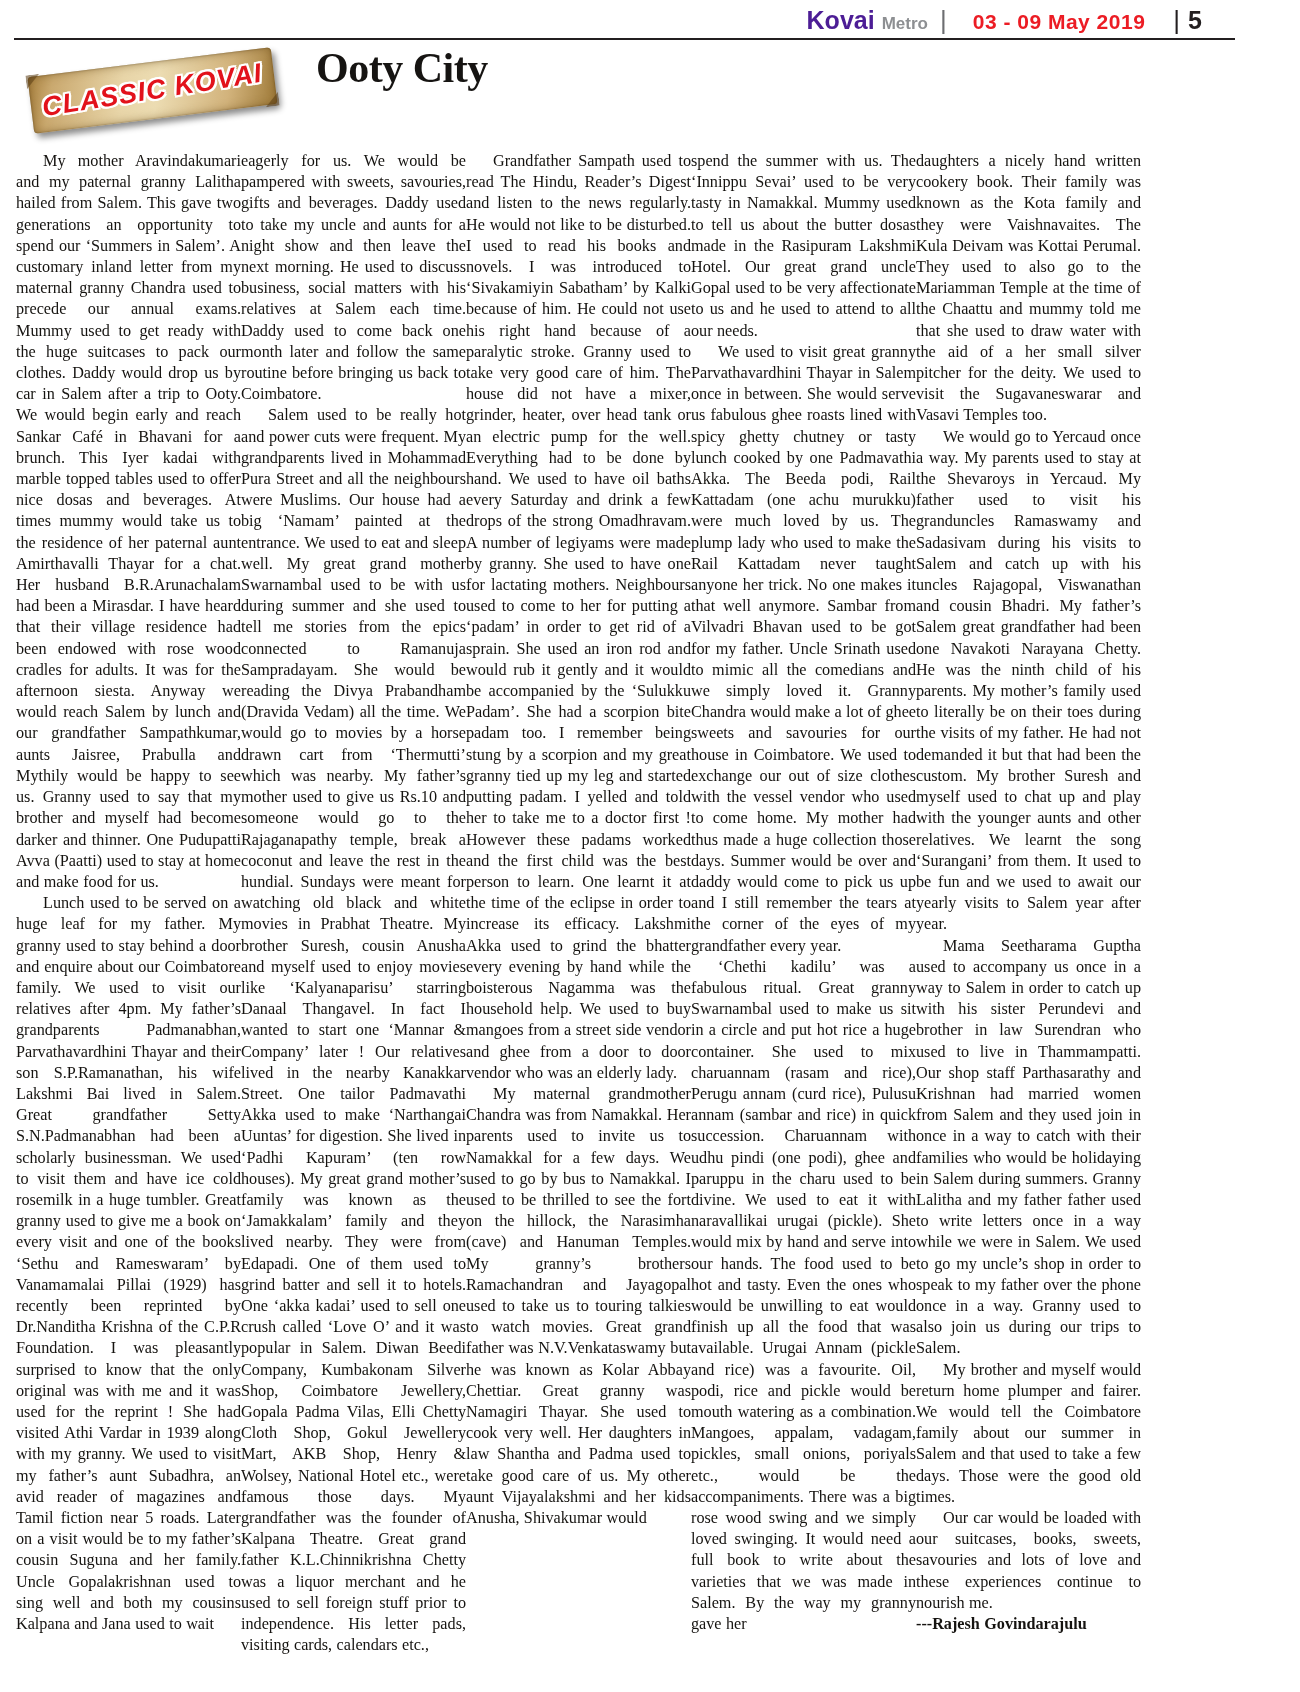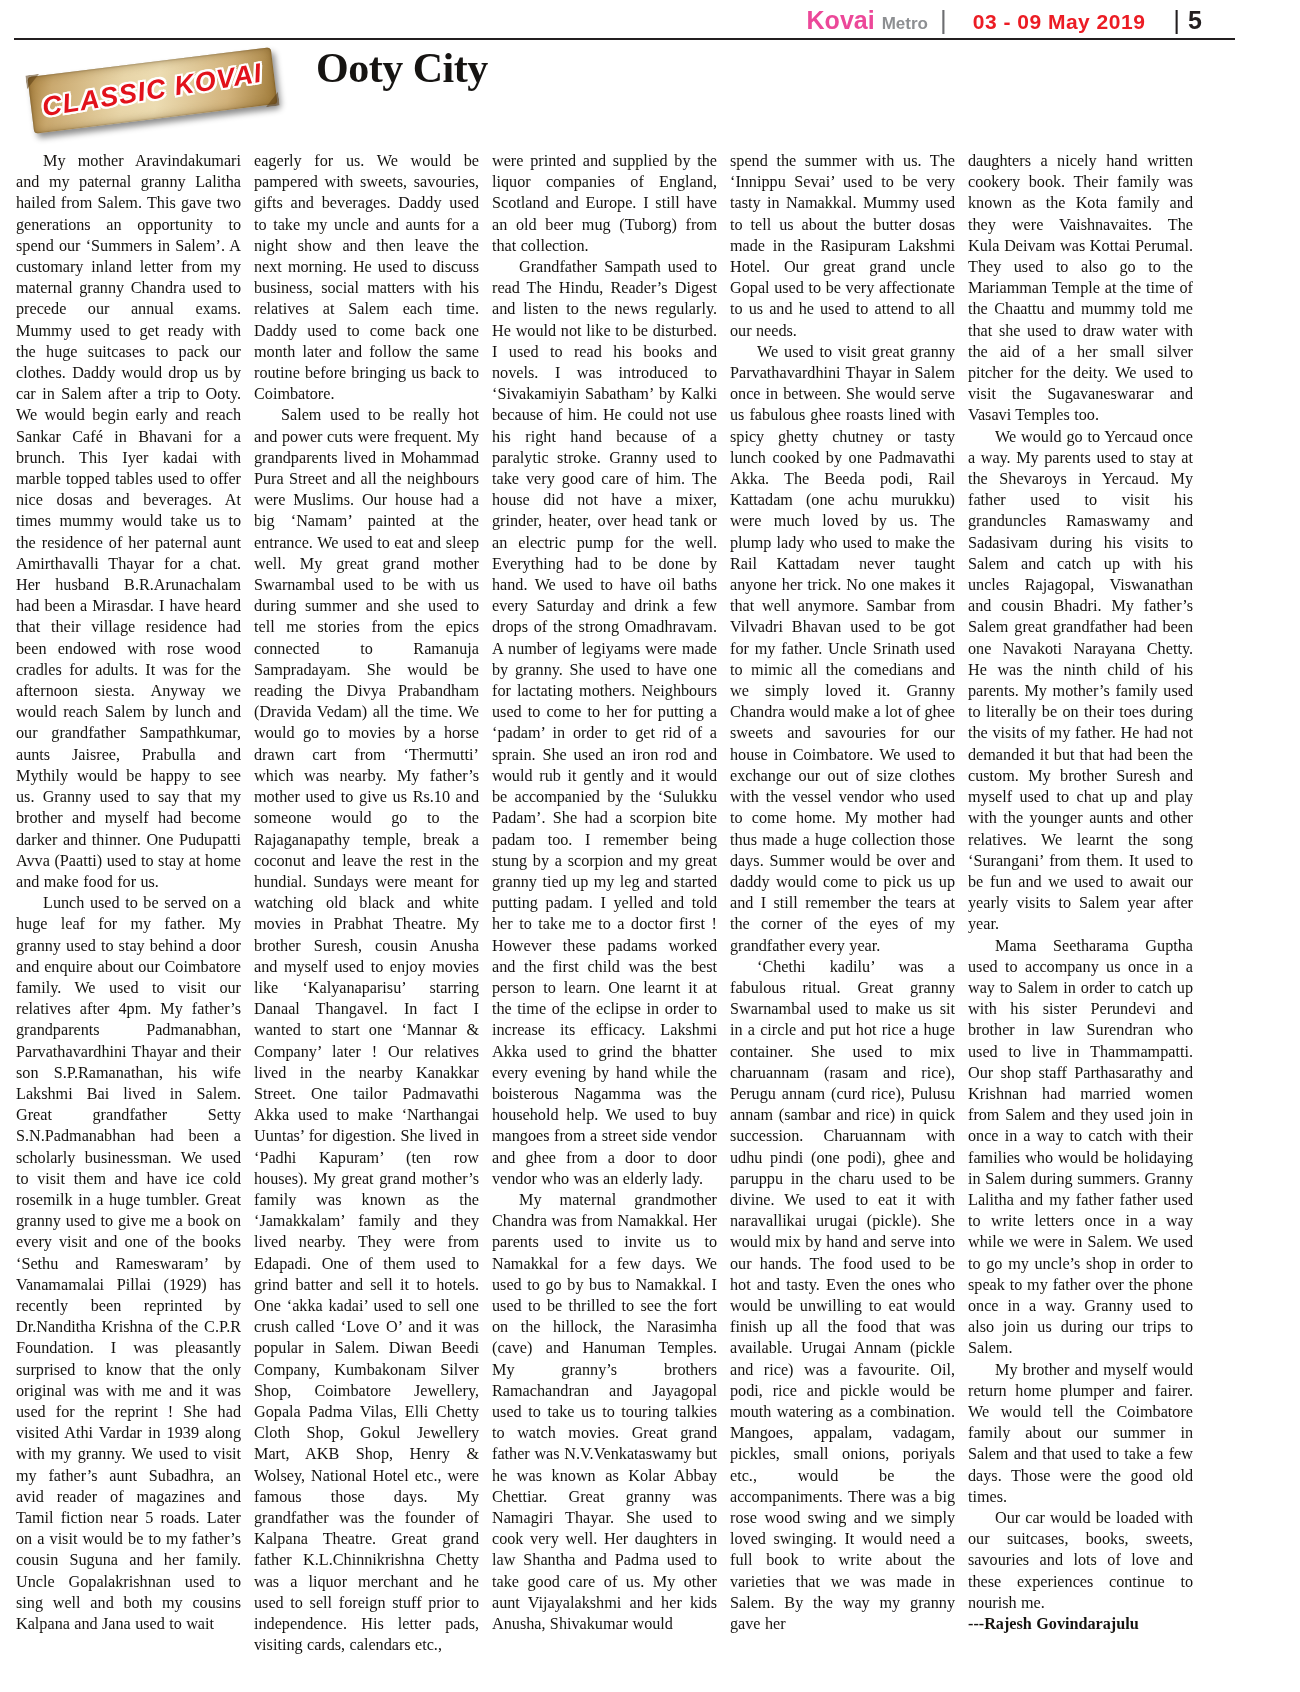--- a/index.html
+++ b/index.html
@@ -7,21 +7,21 @@
   body {
     width:1300px; height:1692px; position:relative; overflow:hidden;
     font-family:"Liberation Serif", serif; color:#1a1a1a;
   }
   
   .masthead {
     position:absolute; top:5px; left:0; right:98px;
     display:flex; justify-content:flex-end; align-items:baseline;
     font-family:"Liberation Sans", sans-serif; font-weight:bold; white-space:nowrap;
   }
-  .brand-kovai { color:#ec4899; font-size:25px; }
+  .brand-kovai { color:#4c1d95; font-size:25px; }
   .brand-metro { color:#8d8f92; font-size:17px; margin-left:7px; }
   .m-sep { color:#6d6e71; font-size:26px; font-weight:normal; margin:0 26px 0 12px; }
   .issue-date { color:#ec1c24; font-size:21px; letter-spacing:.5px; }
   .m-sep2 { color:#231f20; font-size:26px; font-weight:normal; margin:0 8px 0 28px; }
   .pageno { color:#231f20; font-size:25px; }
   .rule { position:absolute; top:38px; left:14px; width:1221px; height:2px; background:#231f20; }
 
   
   .stamp {
     position:absolute; left:30px; top:62px; width:245px; height:57px;
@@ -46,21 +46,21 @@
   
   .headline {
     position:absolute; left:316px; top:44px; width:900px;
     font-family:"Liberation Serif", serif; font-weight:bold; color:#161412;
     font-size:42px; line-height:1.17; letter-spacing:-0.5px;
   }
 
   
   .columns {
     position:absolute; left:16px; top:151px; width:1180px;
-    display:flex; gap:13px;
+    display:flex; 
   }
   .col {
     flex:0 0 225px; width:225px;
     font-size:16.2px; line-height:21.2px; text-align:justify;
     hyphens:auto; -webkit-hyphens:auto; word-spacing:.02em;
     color:#151310;
   }
   .para { text-indent:27px; margin:0; }
   .para.noindent { text-indent:0; }
   .para.bold { font-weight:bold; }
@@ -91,21 +91,20 @@
 <main class="columns" id="columns">
     <div class="col">
       <p class="para">My mother Aravindakumari and my paternal granny Lalitha hailed from Salem. This gave two generations an opportunity to spend our ‘Summers in Salem’. A customary inland letter from my maternal granny Chandra used to precede our annual exams. Mummy used to get ready with the huge suitcases to pack our clothes. Daddy would drop us by car in Salem after a trip to Ooty. We would begin early and reach Sankar Café in Bhavani for a brunch. This Iyer kadai with marble topped tables used to offer nice dosas and beverages. At times mummy would take us to the residence of her paternal aunt Amirthavalli Thayar for a chat. Her husband B.R.Arunachalam had been a Mirasdar. I have heard that their village residence had been endowed with rose wood cradles for adults. It was for the afternoon siesta. Anyway we would reach Salem by lunch and our grandfather Sampathkumar, aunts Jaisree, Prabulla and Mythily would be happy to see us. Granny used to say that my brother and myself had become darker and thinner. One Pudupatti Avva (Paatti) used to stay at home and make food for us.</p>
       <p class="para">Lunch used to be served on a huge leaf for my father. My granny used to stay behind a door and enquire about our Coimbatore family. We used to visit our relatives after 4pm. My father’s grandparents Padmanabhan, Parvathavardhini Thayar and their son S.P.Ramanathan, his wife Lakshmi Bai lived in Salem. Great grandfather Setty S.N.Padmanabhan had been a scholarly businessman. We used to visit them and have ice cold rosemilk in a huge tumbler. Great granny used to give me a book on every visit and one of the books ‘Sethu and Rameswaram’ by Vanamamalai Pillai (1929) has recently been reprinted by Dr.Nanditha Krishna of the C.P.R Foundation. I was pleasantly surprised to know that the only original was with me and it was used for the reprint ! She had visited Athi Vardar in 1939 along with my granny. We used to visit my father’s aunt Subadhra, an avid reader of magazines and Tamil fiction near 5 roads. Later on a visit would be to my father’s cousin Suguna and her family. Uncle Gopalakrishnan used to sing well and both my cousins Kalpana and Jana used to wait</p>
     </div>
     <div class="col">
       <p class="para noindent">eagerly for us. We would be pampered with sweets, savouries, gifts and beverages. Daddy used to take my uncle and aunts for a night show and then leave the next morning. He used to discuss business, social matters with his relatives at Salem each time. Daddy used to come back one month later and follow the same routine before bringing us back to Coimbatore.</p>
       <p class="para">Salem used to be really hot and power cuts were frequent. My grandparents lived in Mohammad Pura Street and all the neighbours were Muslims. Our house had a big ‘Namam’ painted at the entrance. We used to eat and sleep well. My great grand mother Swarnambal used to be with us during summer and she used to tell me stories from the epics connected to Ramanuja Sampradayam. She would be reading the Divya Prabandham (Dravida Vedam) all the time. We would go to movies by a horse drawn cart from ‘Thermutti’ which was nearby. My father’s mother used to give us Rs.10 and someone would go to the Rajaganapathy temple, break a coconut and leave the rest in the hundial. Sundays were meant for watching old black and white movies in Prabhat Theatre. My brother Suresh, cousin Anusha and myself used to enjoy movies like ‘Kalyanaparisu’ starring Danaal Thangavel. In fact I wanted to start one ‘Mannar &amp; Company’ later ! Our relatives lived in the nearby Kanakkar Street. One tailor Padmavathi Akka used to make ‘Narthangai Uuntas’ for digestion. She lived in ‘Padhi Kapuram’ (ten row houses). My great grand mother’s family was known as the ‘Jamakkalam’ family and they lived nearby. They were from Edapadi. One of them used to grind batter and sell it to hotels. One ‘akka kadai’ used to sell one crush called ‘Love O’ and it was popular in Salem. Diwan Beedi Company, Kumbakonam Silver Shop, Coimbatore Jewellery, Gopala Padma Vilas, Elli Chetty Cloth Shop, Gokul Jewellery Mart, AKB Shop, Henry &amp; Wolsey, National Hotel etc., were famous those days. My grandfather was the founder of Kalpana Theatre. Great grand father K.L.Chinnikrishna Chetty was a liquor merchant and he used to sell foreign stuff prior to independence. His letter pads, visiting cards, calendars etc.,</p>
     </div>
     <div class="col">
-      <p class="para noindent">were printed and supplied by the liquor companies of England, Scotland and Europe. I still have an old beer mug (Tuborg) from that collection.</p>
       <p class="para">Grandfather Sampath used to read The Hindu, Reader’s Digest and listen to the news regularly. He would not like to be disturbed. I used to read his books and novels. I was introduced to ‘Sivakamiyin Sabatham’ by Kalki because of him. He could not use his right hand because of a paralytic stroke. Granny used to take very good care of him. The house did not have a mixer, grinder, heater, over head tank or an electric pump for the well. Everything had to be done by hand. We used to have oil baths every Saturday and drink a few drops of the strong Omadhravam. A number of legiyams were made by granny. She used to have one for lactating mothers. Neighbours used to come to her for putting a ‘padam’ in order to get rid of a sprain. She used an iron rod and would rub it gently and it would be accompanied by the ‘Sulukku Padam’. She had a scorpion bite padam too. I remember being stung by a scorpion and my great granny tied up my leg and started putting padam. I yelled and told her to take me to a doctor first ! However these padams worked and the first child was the best person to learn. One learnt it at the time of the eclipse in order to increase its efficacy. Lakshmi Akka used to grind the bhatter every evening by hand while the boisterous Nagamma was the household help. We used to buy mangoes from a street side vendor and ghee from a door to door vendor who was an elderly lady.</p>
       <p class="para">My maternal grandmother Chandra was from Namakkal. Her parents used to invite us to Namakkal for a few days. We used to go by bus to Namakkal. I used to be thrilled to see the fort on the hillock, the Narasimha (cave) and Hanuman Temples. My granny’s brothers Ramachandran and Jayagopal used to take us to touring talkies to watch movies. Great grand father was N.V.Venkataswamy but he was known as Kolar Abbay Chettiar. Great granny was Namagiri Thayar. She used to cook very well. Her daughters in law Shantha and Padma used to take good care of us. My other aunt Vijayalakshmi and her kids Anusha, Shivakumar would</p>
     </div>
     <div class="col">
       <p class="para noindent">spend the summer with us. The ‘Innippu Sevai’ used to be very tasty in Namakkal. Mummy used to tell us about the butter dosas made in the Rasipuram Lakshmi Hotel. Our great grand uncle Gopal used to be very affectionate to us and he used to attend to all our needs.</p>
       <p class="para">We used to visit great granny Parvathavardhini Thayar in Salem once in between. She would serve us fabulous ghee roasts lined with spicy ghetty chutney or tasty lunch cooked by one Padmavathi Akka. The Beeda podi, Rail Kattadam (one achu murukku) were much loved by us. The plump lady who used to make the Rail Kattadam never taught anyone her trick. No one makes it that well anymore. Sambar from Vilvadri Bhavan used to be got for my father. Uncle Srinath used to mimic all the comedians and we simply loved it. Granny Chandra would make a lot of ghee sweets and savouries for our house in Coimbatore. We used to exchange our out of size clothes with the vessel vendor who used to come home. My mother had thus made a huge collection those days. Summer would be over and daddy would come to pick us up and I still remember the tears at the corner of the eyes of my grandfather every year.</p>
       <p class="para">‘Chethi kadilu’ was a fabulous ritual. Great granny Swarnambal used to make us sit in a circle and put hot rice a huge container. She used to mix charuannam (rasam and rice), Perugu annam (curd rice), Pulusu annam (sambar and rice) in quick succession. Charuannam with udhu pindi (one podi), ghee and paruppu in the charu used to be divine. We used to eat it with naravallikai urugai (pickle). She would mix by hand and serve into our hands. The food used to be hot and tasty. Even the ones who would be unwilling to eat would finish up all the food that was available. Urugai Annam (pickle and rice) was a favourite. Oil, podi, rice and pickle would be mouth watering as a combination. Mangoes, appalam, vadagam, pickles, small onions, poriyals etc., would be the accompaniments. There was a big rose wood swing and we simply loved swinging. It would need a full book to write about the varieties that we was made in Salem. By the way my granny gave her</p>
     </div>
     <div class="col">
       <p class="para noindent">daughters a nicely hand written cookery book. Their family was known as the Kota family and they were Vaishnavaites. The Kula Deivam was Kottai Perumal. They used to also go to the Mariamman Temple at the time of the Chaattu and mummy told me that she used to draw water with the aid of a her small silver pitcher for the deity. We used to visit the Sugavaneswarar and Vasavi Temples too.</p>

